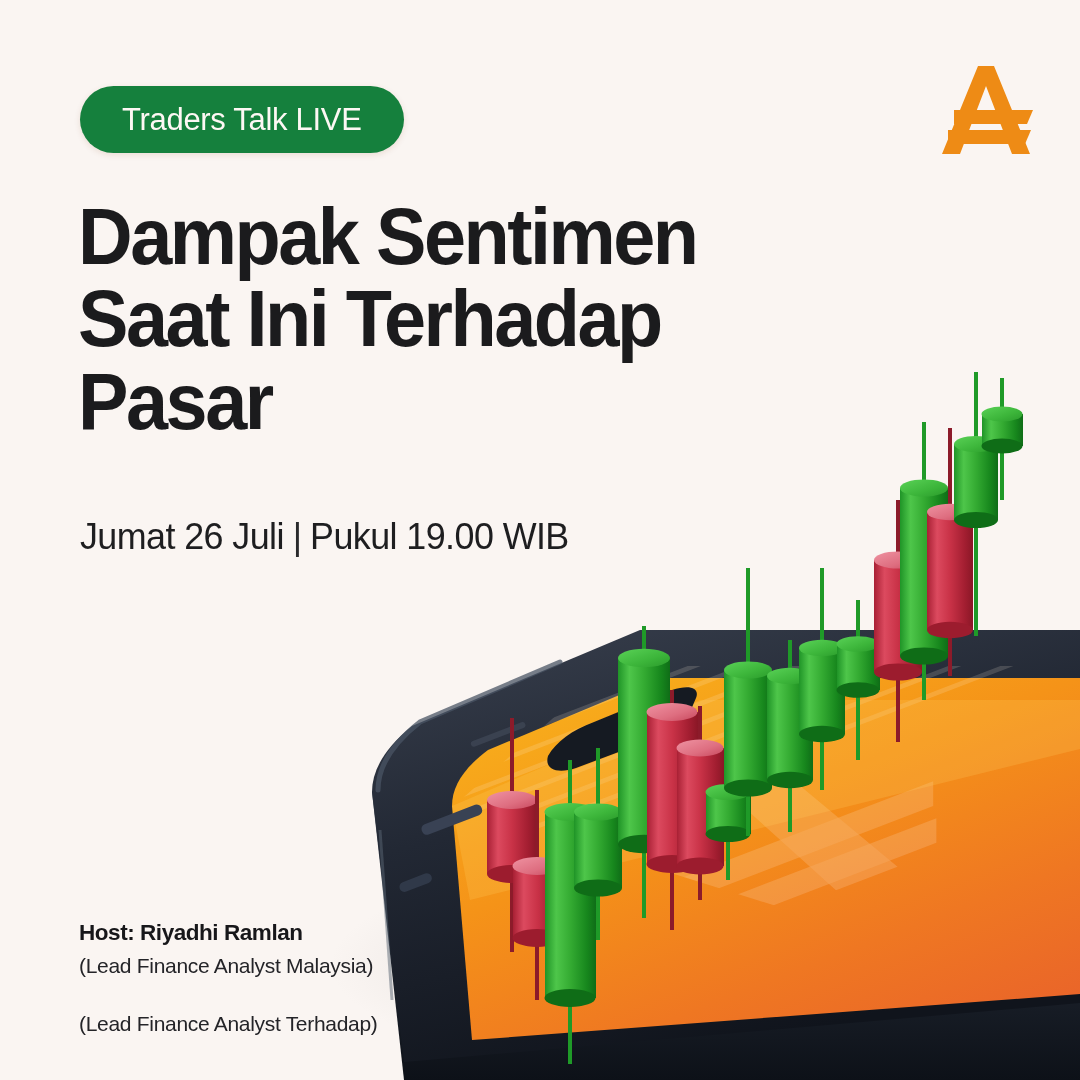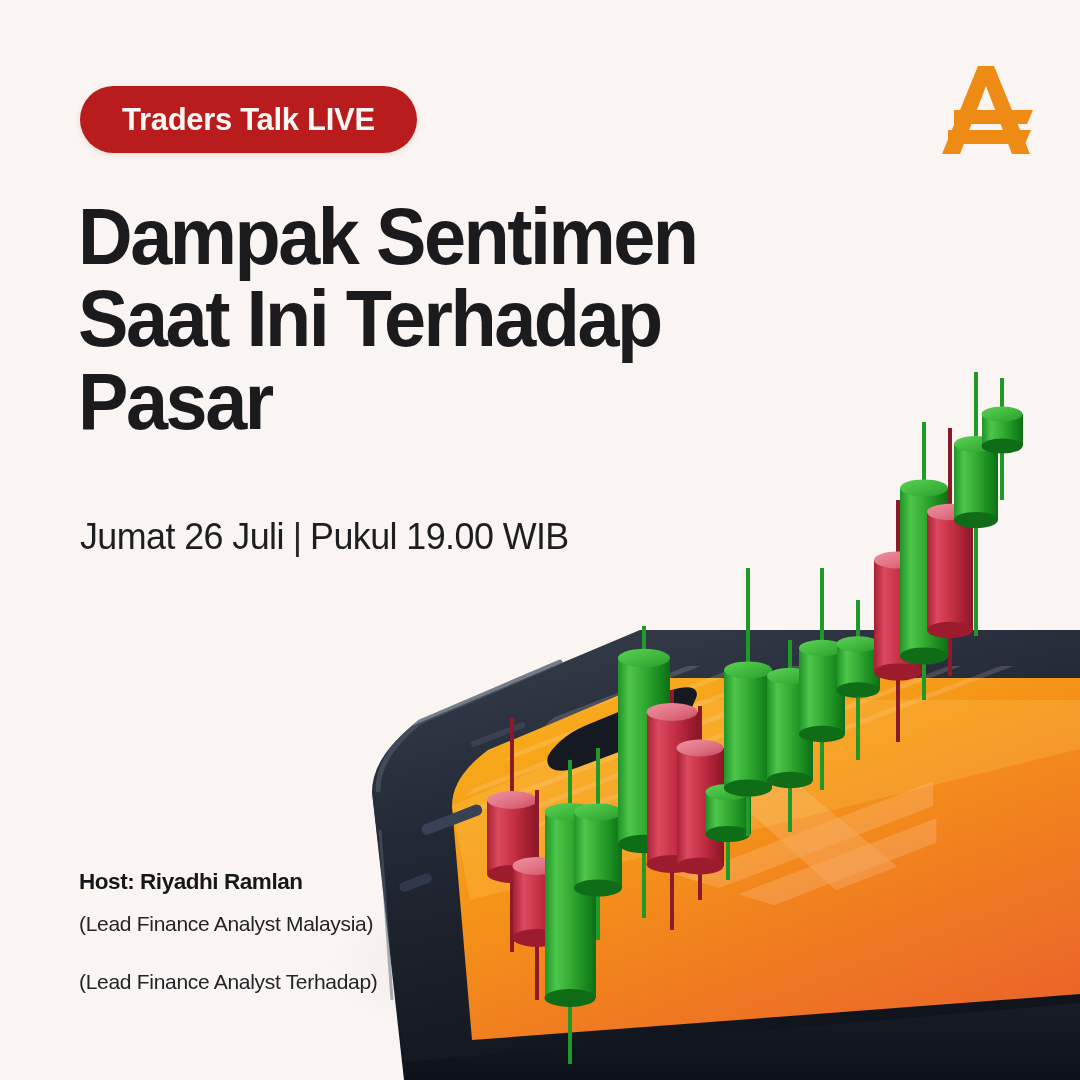--- a/index.html
+++ b/index.html
@@ -11,22 +11,22 @@
     overflow:hidden;
     position:relative;
   }
   #stage { position:absolute; inset:0; width:1080px; height:1080px; overflow:hidden; }
 
   
   .badge {
     position:absolute; left:80px; top:86px;
     height:67px; padding:0 42px;
     display:flex; align-items:center; justify-content:center;
-    background:#b91c1c; border-radius:34px;
-    color:#fdf8f4; font-size:31px; font-weight:bold;
+    background:#15803d; border-radius:34px;
+    color:#fdf8f4; font-size:31px; font-weight:normal;
     letter-spacing:-0.3px;
     box-shadow:0 2px 6px rgba(120,60,10,.12);
   }
 
   
   .brand-logo { position:absolute; right:42px; top:58px; width:104px; height:104px; }
 
   
   .headline {
     position:absolute; left:78px; top:196px; width:740px;
@@ -40,29 +40,29 @@
   
   .subtitle {
     position:absolute; left:80px; top:516px;
     font-size:37px; font-weight:400; color:#1e1e20;
     letter-spacing:-0.6px; white-space:nowrap;
     transform:scaleX(.97); transform-origin:left top;
   }
   .subtitle .sep { display:inline-block; padding:0 9px; font-weight:300; color:#2a2a2c; }
 
   
-  .credits { position:absolute; left:79px; top:868px; z-index:40; }
+  .credits { position:absolute; left:79px; top:919px; z-index:40; }
   .credit-block + .credit-block { margin-top:30px; }
   .credit-name {
     font-size:22.5px; font-weight:bold; color:#17171a;
     letter-spacing:-0.45px; white-space:nowrap; line-height:1.25;
   }
   .credit-role {
     font-size:21px; font-weight:400; color:#242428;
-    letter-spacing:-0.3px; white-space:nowrap; line-height:1.35; margin-top:14px;
+    letter-spacing:-0.3px; white-space:nowrap; line-height:1.35; margin-top:5px;
   }
 
   
   .illustration { position:absolute; left:0; top:0; width:1080px; height:1080px; }
 </style>
 </head>
 <body>
 
 <div id="stage">
 

